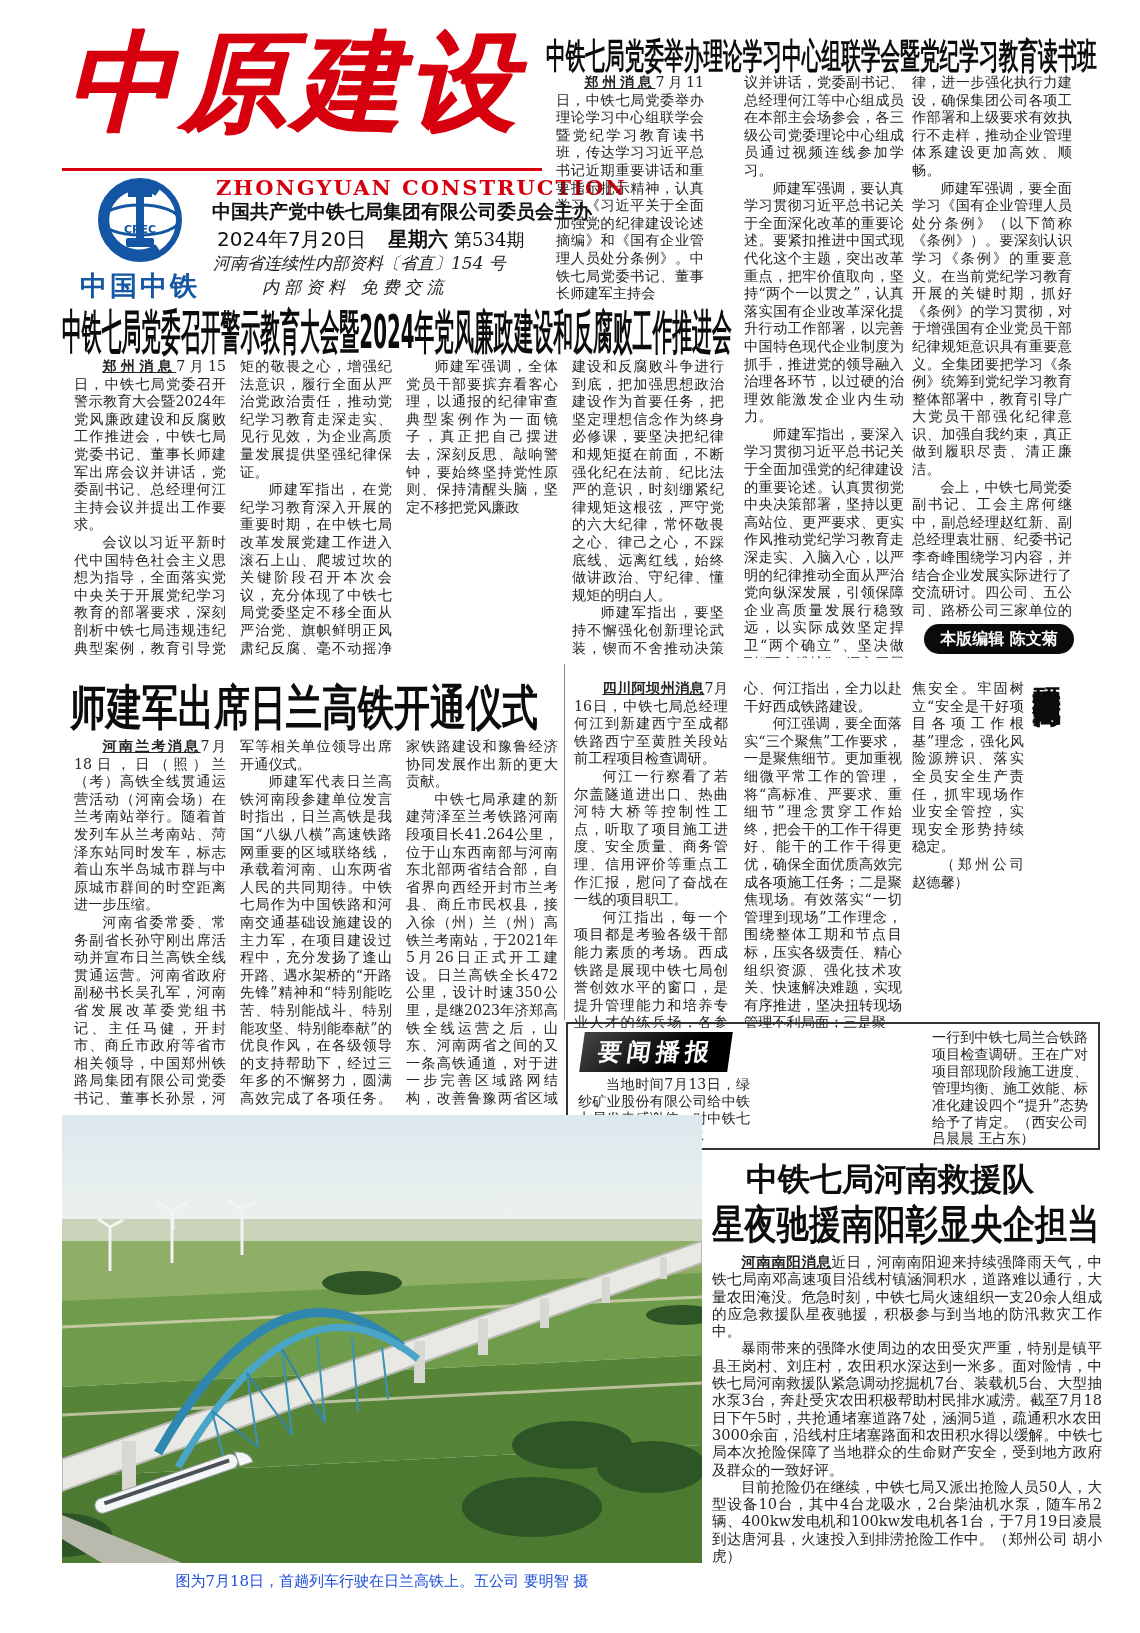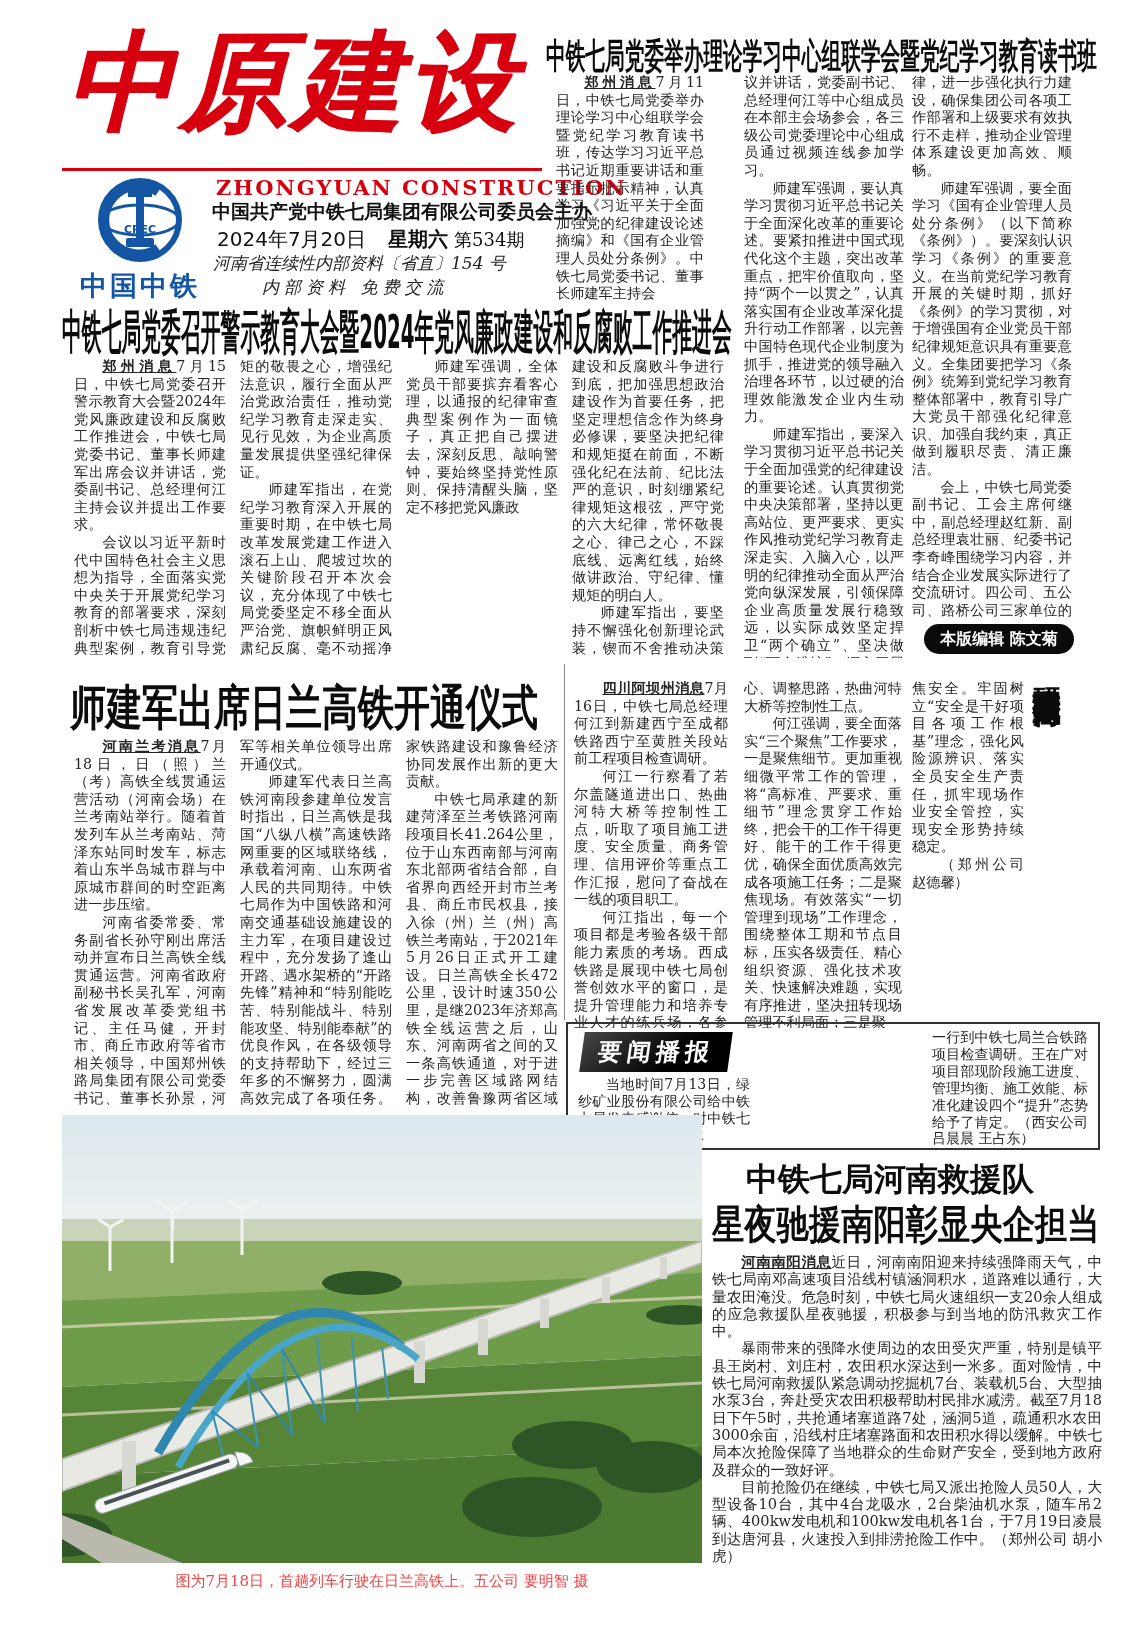--- a/index.html
+++ b/index.html
@@ -38,21 +38,21 @@
   .editor-tag{background:#0b0b0b;color:#fff;border-radius:15px;text-align:center;
               font-family:"DejaVu Sans","Liberation Sans",sans-serif;font-weight:bold;
               font-size:16px;line-height:30px;}
   
   .flash-box{border:2px solid #333;}
   .flash-label{background:linear-gradient(135deg,#454545,#000 65%);color:#fff;
                font-family:"DejaVu Sans","Liberation Sans",sans-serif;font-weight:bold;
                font-size:24px;letter-spacing:5px;padding:4px 16px;transform:skewX(-8deg);
                display:inline-block;}
   .divider-v{background:#8a8a8a;width:1px;}
-  .caption{font-size:15px;text-align:center;color:#ef4444;}
+  .caption{font-size:15px;text-align:center;color:#1d4ed8;}
 </style>
 </head>
 <body>
 
 <div class="abs" style="left:0;top:0;width:560px;height:300px;">
   <div class="abs mast-title" style="left:66px;top:22px;">中原建设</div>
   <div class="abs red-rule" style="left:62px;top:168px;width:480px;"></div>
   <div class="abs mast-en" style="left:216px;top:175px;">ZHONGYUAN CONSTRUCTION</div>
   <div class="abs mast-pub" style="left:212px;top:199px;">中国共产党中铁七局集团有限公司委员会主办</div>
   <div class="abs mast-date" style="left:217px;top:226px;">
@@ -136,21 +136,21 @@
 
 <div class="abs divider-v" style="left:564px;top:664px;height:356px;"></div>
 
 <div class="abs" style="left:0;top:0;width:0;height:0;">
   <div class="abs col bt" style="left:574px;top:680px;width:154px;height:348px;">
       <p><b>四川阿坝州消息</b>7月16日，中铁七局总经理何江到新建西宁至成都铁路西宁至黄胜关段站前工程项目检查调研。</p>
       <p>何江一行察看了若尔盖隧道进出口、热曲河特大桥等控制性工点，听取了项目施工进度、安全质量、商务管理、信用评价等重点工作汇报，慰问了奋战在一线的项目职工。</p>
       <p>何江指出，每一个项目都是考验各级干部能力素质的考场。西成铁路是展现中铁七局创誉创效水平的窗口，是提升管理能力和培养专业人才的练兵场，各参建单位要提振信</p>
     </div>
   <div class="abs col bt" style="left:744px;top:680px;width:158px;height:348px;">
-      <p class="cont">心、调整思路，热曲河特大桥等控制性工点。</p>
+      <p class="cont">心、何江指出，全力以赴干好西成铁路建设。</p>
       <p>何江强调，要全面落实“三个聚焦”工作要求，一是聚焦细节。更加重视细微平常工作的管理，将“高标准、严要求、重细节”理念贯穿工作始终，把会干的工作干得更好、能干的工作干得更优，确保全面优质高效完成各项施工任务；二是聚焦现场。有效落实“一切管理到现场”工作理念，围绕整体工期和节点目标，压实各级责任、精心组织资源、强化技术攻关、快速解决难题，实现有序推进，坚决扭转现场管理不利局面；三是聚</p>
     </div>
   <div class="abs col bt" style="left:912px;top:680px;width:112px;height:348px;">
       <p class="cont">焦安全。牢固树立“安全是干好项目各项工作根基”理念，强化风险源辨识、落实全员安全生产责任，抓牢现场作业安全管控，实现安全形势持续稳定。</p>
       <p>（郑州公司 赵德馨）</p>
     </div>
   <div class="abs vert-hl" style="left:1030px;top:678px;height:352px;">何江到西成铁路项目检查调研</div>
 </div>
 
 <div class="abs flash-box" style="left:566px;top:1022px;width:530px;height:124px;">

